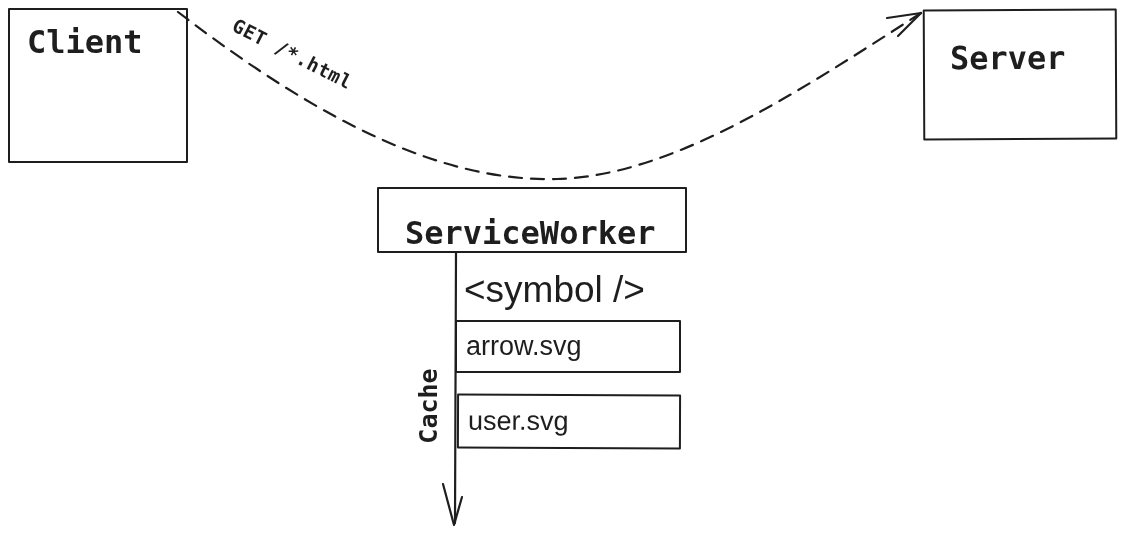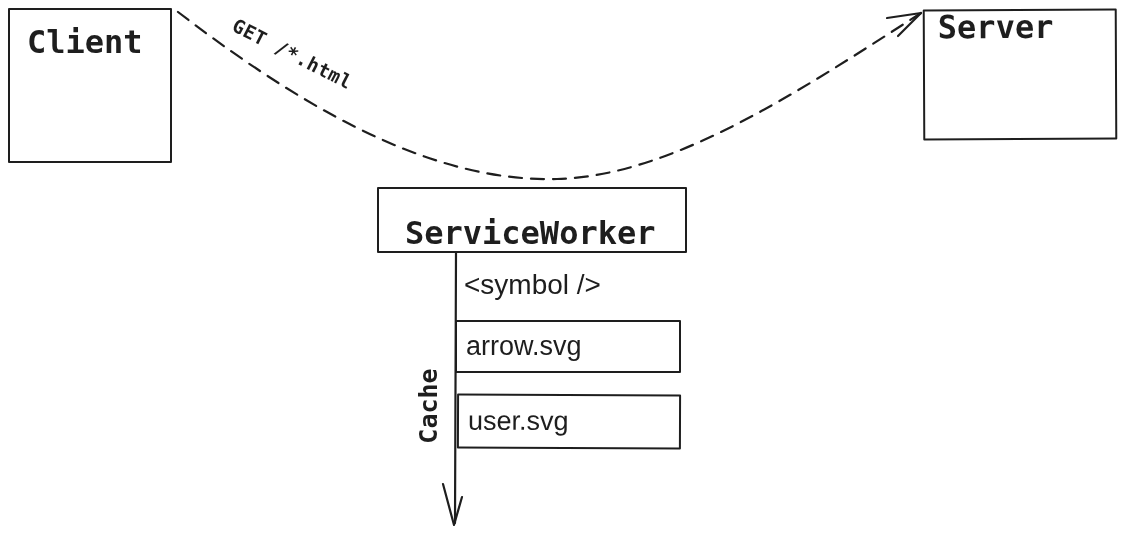--- a/index.html
+++ b/index.html
@@ -24,24 +24,24 @@
     border-radius: 1px;
   }
   .mono-label {
     font-family: "DejaVu Sans Mono", "Liberation Mono", monospace;
     font-weight: 700;
     font-size: 32px;
     color: #1e1e1e;
     line-height: 1.05;
     white-space: nowrap;
   }
-  .client-node  { left: 8px;   top: 8px;   width: 164px; height: 155px; }
+  .client-node  { left: 8px;   top: 8px;   width: 180px; height: 155px; }
   .client-node .mono-label { padding: 16px 0 0 17px; display: block; }
   .server-node  { left: 923px; top: 9px;   width: 194px; height: 131px; transform: rotate(-0.25deg); }
-  .server-node .mono-label { padding: 0 0 0 13px; display: block; }
+  .server-node .mono-label { padding: 31px 0 0 13px; display: block; margin-left: 12px; }
   .sw-node      { left: 377px; top: 187px; width: 310px; height: 66px;
                   display: flex; align-items: flex-end; }
   .sw-node .mono-label { padding-left: 26px; }
 
   .request-label {
     position: absolute;
     left: 239px;
     top: 14px;
     transform: rotate(27deg);
     transform-origin: left top;
@@ -51,21 +51,21 @@
     letter-spacing: 0.5px;
     color: #1e1e1e;
     white-space: nowrap;
   }
 
   .symbol-label {
     position: absolute;
     left: 464px;
     top: 269px;
     font-family: "Liberation Sans", sans-serif;
-    font-size: 28px;
+    font-size: 37px;
     color: #1e1e1e;
     white-space: nowrap;
   }
 
   .file-box {
     position: absolute;
     box-sizing: border-box;
     border: 2.3px solid #1e1e1e;
     background: #ffffff;
     display: flex;

